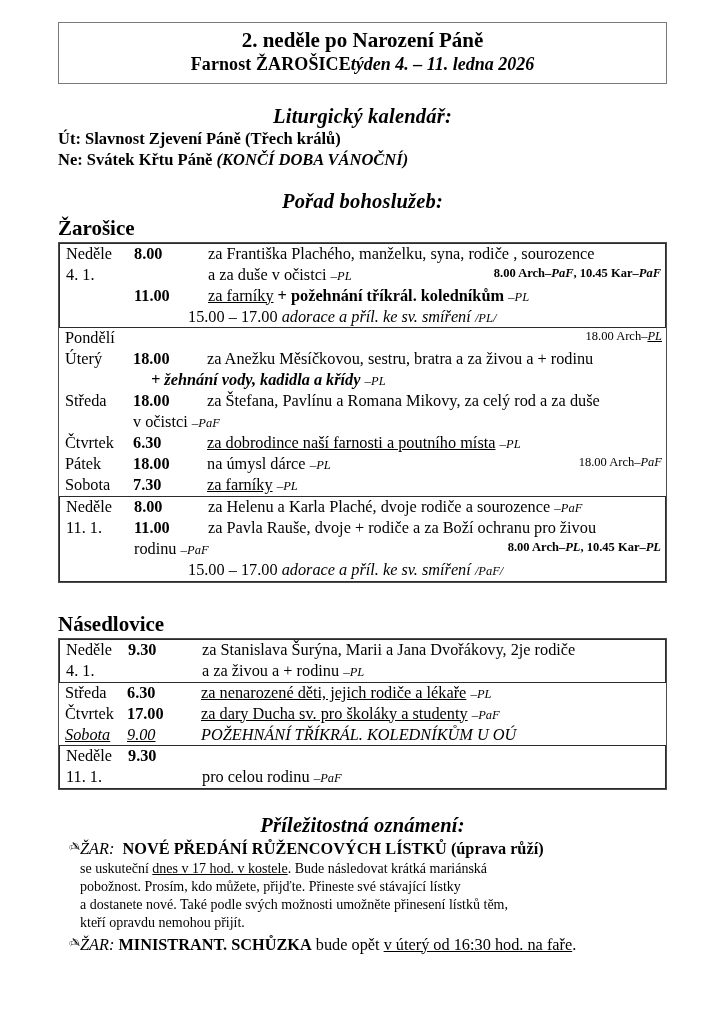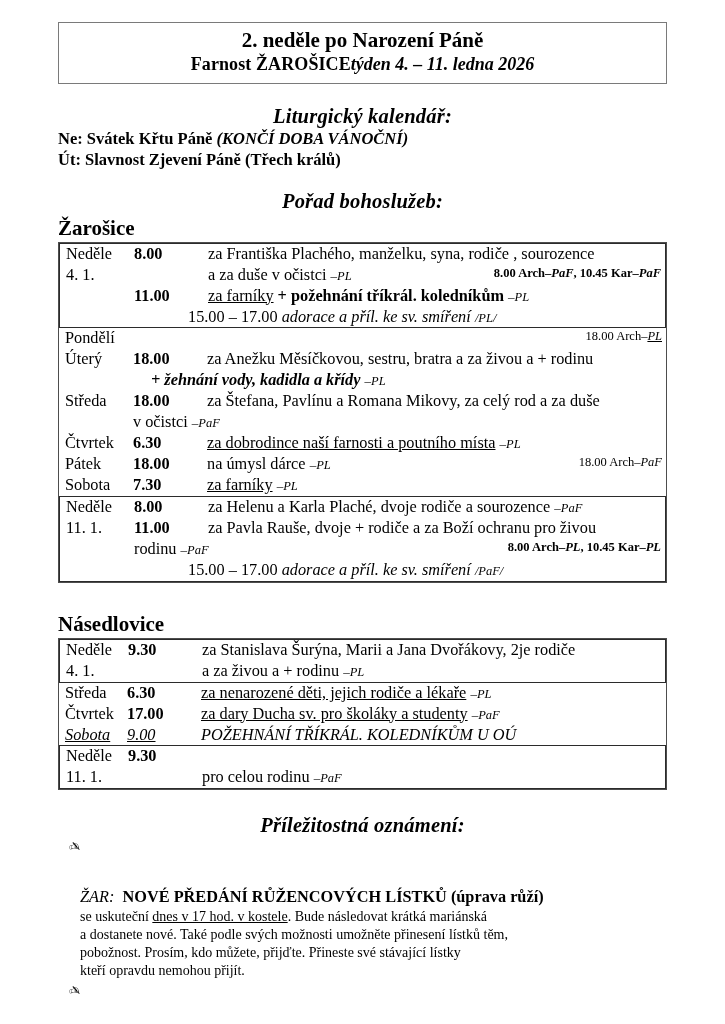--- a/index.html
+++ b/index.html
@@ -73,43 +73,43 @@
   .indent2 { padding-left: 68px; }
   .indent4 { padding-left: 122px; }
   .ital-row { font-style: italic; }
 
   
   .occ-item { display: flex; font-size: 16.3px; line-height: 1.30; margin-top: 1px; }
   .occ-bullet {
     flex: 0 0 22px; font-size: 13px; line-height: 1.45;
     font-family: "DejaVu Sans", sans-serif; transform: scaleX(-1);
   }
-  .occ-body { flex: 1 1 auto; margin-top: 48px; }
+  .occ-body { flex: 1 1 auto; }
   .occ-tag { font-style: italic; }
   .occ-strong { font-weight: bold; }
   .occ-cont { margin-left: 22px; font-size: 14px; line-height: 1.305; }
 </style>
 </head>
 <body>
 
 <div class="page">
 
   <div class="header-box">
     <div class="header-title">2. neděle po Narození Páně</div>
     <div class="header-sub">
       <span class="parish">Farnost ŽAROŠICE</span><span class="week">týden 4. – 11. ledna 2026</span>
     </div>
   </div>
 
   <div class="section-h lit-head">Liturgický kalendář:</div>
   <div class="lit-line">
+    <span>Út: Slavnost Zjevení Páně (Třech králů)</span>
+  </div>
+  <div class="lit-line">
     <span>Ne: Svátek Křtu Páně </span><span class="note">(KONČÍ DOBA VÁNOČNÍ)</span>
-  </div>
-  <div class="lit-line">
-    <span>Út: Slavnost Zjevení Páně (Třech králů)</span>
   </div>
 
   <div class="section-h por-head">Pořad bohoslužeb:</div>
 
   <div class="town">Žarošice</div>
 
   <div class="sched">
 
     <div class="block">
       <div class="row">
@@ -281,22 +281,22 @@
   <div class="section-h occ-head">Příležitostná oznámení:</div>
 
   <div class="occ-item">
     <span class="occ-bullet">✍</span>
     <span class="occ-body">
       <span class="occ-tag">ŽAR:</span>
       &nbsp;<span class="occ-strong">NOVÉ PŘEDÁNÍ RŮŽENCOVÝCH LÍSTKŮ (úprava růží)</span>
     </span>
   </div>
   <div class="occ-cont"><span>se uskuteční  </span><span class="u">dnes v  17 hod. v   kostele</span><span>. Bude následovat krátká mariánská</span></div>
+  <div class="occ-cont">pobožnost. Prosím, kdo můžete, přijďte. Přineste své stávající lístky</div>
   <div class="occ-cont">a dostanete nové. Také podle svých možnosti umožněte přinesení lístků těm,</div>
-  <div class="occ-cont">pobožnost. Prosím, kdo můžete, přijďte. Přineste své stávající lístky</div>
   <div class="occ-cont">kteří opravdu nemohou přijít.</div>
 
   <div class="occ-item">
     <span class="occ-bullet">✍</span>
     <span class="occ-body">
       <span class="occ-tag">ŽAR:</span>
       <span class="occ-strong">MINISTRANT. SCHŮZKA</span><span> bude opět </span><span class="u">v úterý od 16:30 hod. na faře</span><span>.</span>
     </span>
   </div>
 

